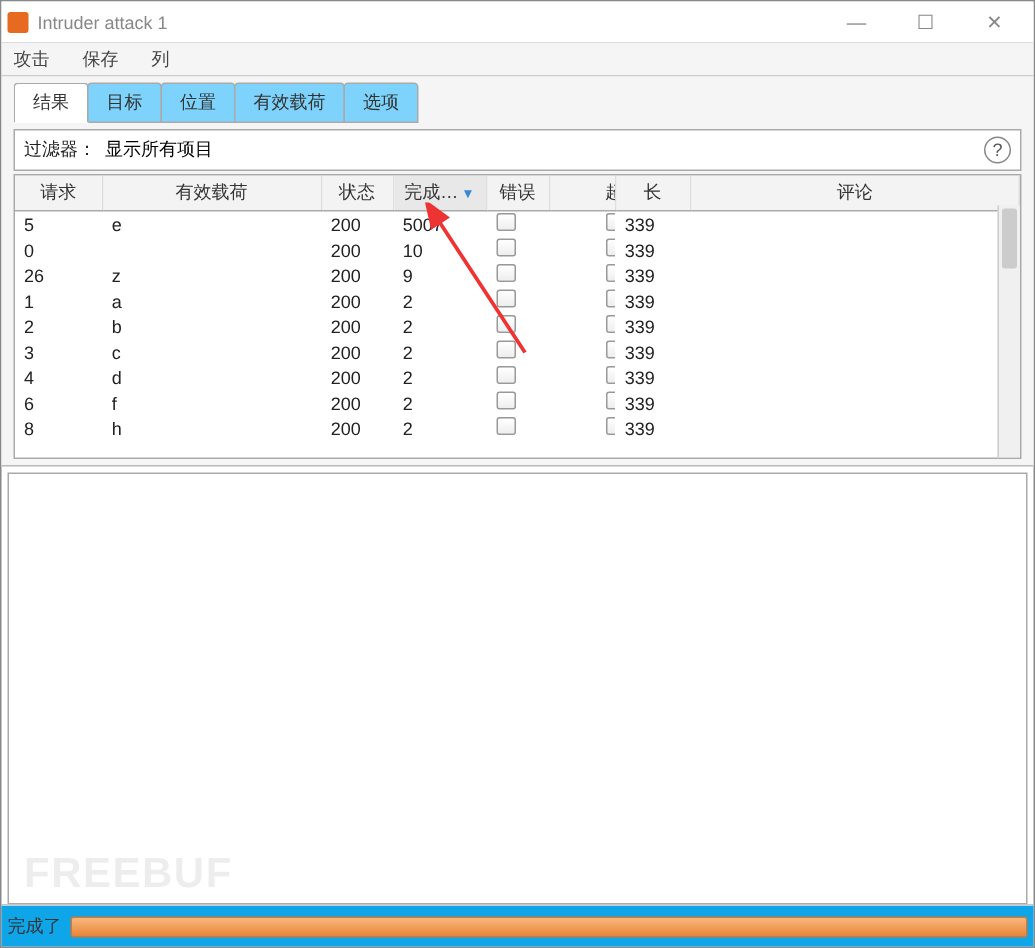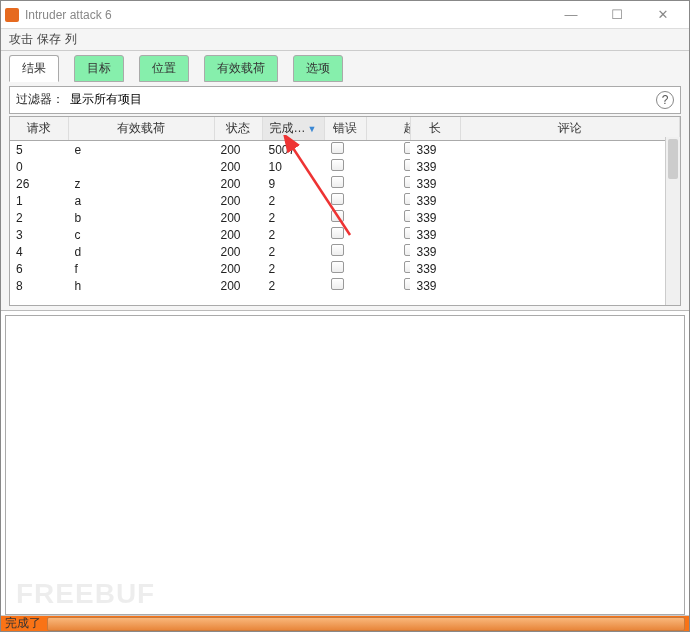--- a/index.html
+++ b/index.html
@@ -40,41 +40,41 @@
       width: 44px; height: 24px;
       display: flex; align-items: center; justify-content: center;
       color: #888;
       font-size: 13px;
     }
     .menubar {
       height: 22px;
       display: flex;
       align-items: center;
       padding: 0 8px;
-      gap: 4px;
+      gap: 22px;
       color: #444;
       border-bottom: 1px solid #ccc;
       background: #f5f5f5;
     }
     .menubar span { cursor: default; }
     .toolbar-area {
       background: #f5f5f5;
       padding: 4px 4px 4px 4px;
       border-bottom: 1px solid #bbb;
     }
     .tabs {
       display: flex;
-      gap: 16px;
+      gap: 0;
       margin-bottom: 4px;
       margin-left: 4px;
     }
     .tab {
       padding: 4px 12px;
       border: 1px solid #aaa;
-      background: #86efac;
+      background: #7dd3fc;
       border-radius: 3px 3px 0 0;
       margin-right: -1px;
       cursor: pointer;
       color: #333;
     }
     .tab.active {
       background: #fff;
       border-bottom: 1px solid #fff;
       position: relative;
       z-index: 2;
@@ -171,25 +171,25 @@
       position: absolute;
       left: 10px;
       bottom: 4px;
       font-size: 28px;
       font-weight: 900;
       letter-spacing: 1px;
       color: rgba(0,0,0,0.07);
       font-family: Arial, sans-serif;
     }
     .statusbar {
-      height: 16px;
+      height: 28px;
       display: flex;
       align-items: center;
       padding: 2px 4px;
-      background: #f97316;
+      background: #0ea5e9;
       border-top: 1px solid #ccc;
       gap: 6px;
     }
     .status-text { color: #333; }
     .progress {
       flex: 1;
       height: 14px;
       border: 1px solid #c77a3d;
       background: linear-gradient(#f9b77b,#e8863b);
       border-radius: 2px;
@@ -203,21 +203,21 @@
     .c-req{width:58px;} .c-pl{width:146px;} .c-st{width:48px;}
     .c-comp{width:62px;} .c-err{width:42px;} .c-to{width:42px;padding-left:37px;}
     .c-len{width:50px;} .c-com{width:auto;}
   </style>
 </head>
 <body>
 
 <div class="window">
   <div class="titlebar">
     <div class="app-icon"></div>
-    <span class="title-text">Intruder attack 6</span>
+    <span class="title-text">Intruder attack 1</span>
     <div class="win-controls">
       <div class="win-btn">—</div>
       <div class="win-btn">☐</div>
       <div class="win-btn">✕</div>
     </div>
   </div>
 
   <div class="menubar">
     <span>攻击</span>
     <span>保存</span>

